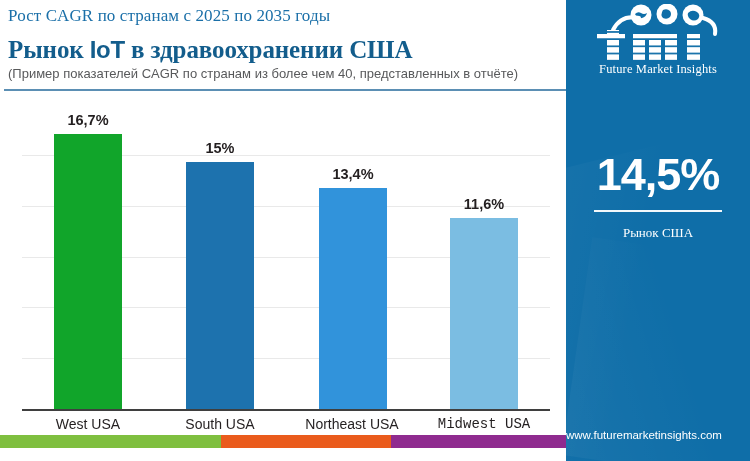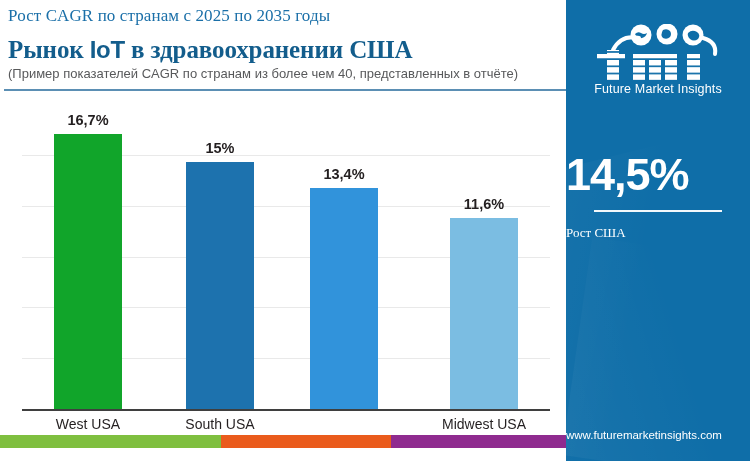--- a/index.html
+++ b/index.html
@@ -176,44 +176,46 @@
     top: 250px;
     width: 200px;
     height: 220px;
     background: linear-gradient(65deg, rgba(255,255,255,0.045) 0%, rgba(255,255,255,0) 55%);
     transform: rotate(8deg);
   }
 
   .logo-block {
     position: absolute;
     left: 0;
-    top: 24px;
+    top: 4px;
     width: 184px;
     text-align: center;
     z-index: 3;
+    font-family: Liberation Serif, serif;
   }
   .logo-mark {
     position: relative;
     width: 150px;
     height: 56px;
     margin: 0 auto;
   }
   .logo-sub {
     font-size: 12.5px;
     color: #ffffff;
     letter-spacing: 0.15px;
     margin-top: 2px;
     white-space: nowrap;
   }
 
   .metric-block {
     position: absolute;
     left: 0;
     top: 152px;
     width: 184px;
+    text-align: center;
     z-index: 3;
   }
   .metric-value {
     font-size: 45px;
     font-weight: bold;
     color: #ffffff;
     letter-spacing: -1px;
     line-height: 1;
   }
   .metric-rule {
@@ -283,33 +285,34 @@
       <div class="axis-line"></div>
       <div class="bars" id="bars">
           <div class="bar-slot" style="left: 0px; width: 132px;">
             <div class="bar" style="height: 275.324px; background: rgb(17, 165, 42);"></div>
             <div class="bar-label" style="bottom: 281.324px;">16,7%</div>
           </div>
           <div class="bar-slot" style="left: 132px; width: 132px;">
             <div class="bar" style="height: 247.297px; background: rgb(29, 114, 174);"></div>
             <div class="bar-label" style="bottom: 253.297px;">15%</div>
           </div>
-          <div class="bar-slot" style="left: 256px; width: 132px;">
+          <div class="bar-slot" style="left: 265px; width: 132px;">
             <div class="bar" style="height: 220.919px; background: rgb(49, 147, 219);"></div>
             <div class="bar-label" style="bottom: 226.919px;">13,4%</div>
           </div>
           <div class="bar-slot" style="left: 396px; width: 132px;">
             <div class="bar" style="height: 191.243px; background: rgb(123, 189, 226);"></div>
             <div class="bar-label" style="bottom: 197.243px;">11,6%</div>
           </div>
         </div>
       <div class="cat-labels" id="cats">
           <div class="cat-label" style="left: 132px; width: 132px;">South USA</div>
           <div class="cat-label" style="left: 0px; width: 132px;">West USA</div>
-          <div class="cat-label" style="left: 396px; width: 132px;">Midwest USA</div>
+          <div class="cat-label" style="left: 264px; width: 132px;">Northeast USA</div>
+          <div class="cat-label" style="left: 396px; width: 132px; font-family: Liberation Mono, monospace;">Midwest USA</div>
         </div>
     </div>
 
     <div class="bottom-strip" id="strip">
         <div class="strip-seg" style="width: 39%; background: rgb(127, 191, 63);"></div>
         <div class="strip-seg" style="width: 30%; background: rgb(234, 91, 28);"></div>
         <div class="strip-seg" style="width: 31%; background: rgb(143, 43, 143);"></div>
       </div>
   </div>
 
@@ -341,19 +344,19 @@
           <rect x="50" y="30" width="44" height="5" fill="url(#stripes)"></rect>
           <rect x="104" y="30" width="13" height="26" fill="url(#stripes)"></rect>
         </svg>
       </div>
       <div class="logo-sub">Future Market Insights</div>
     </div>
 
     <div class="metric-block">
       <div class="metric-value">14,5%</div>
       <div class="metric-rule"></div>
-      <div class="metric-cap">Рост США</div>
+      <div class="metric-cap">Рынок США</div>
     </div>
 
     <div class="site-url">www.futuremarketinsights.com</div>
   </div>
 
 </div>
 
 </body></html>

